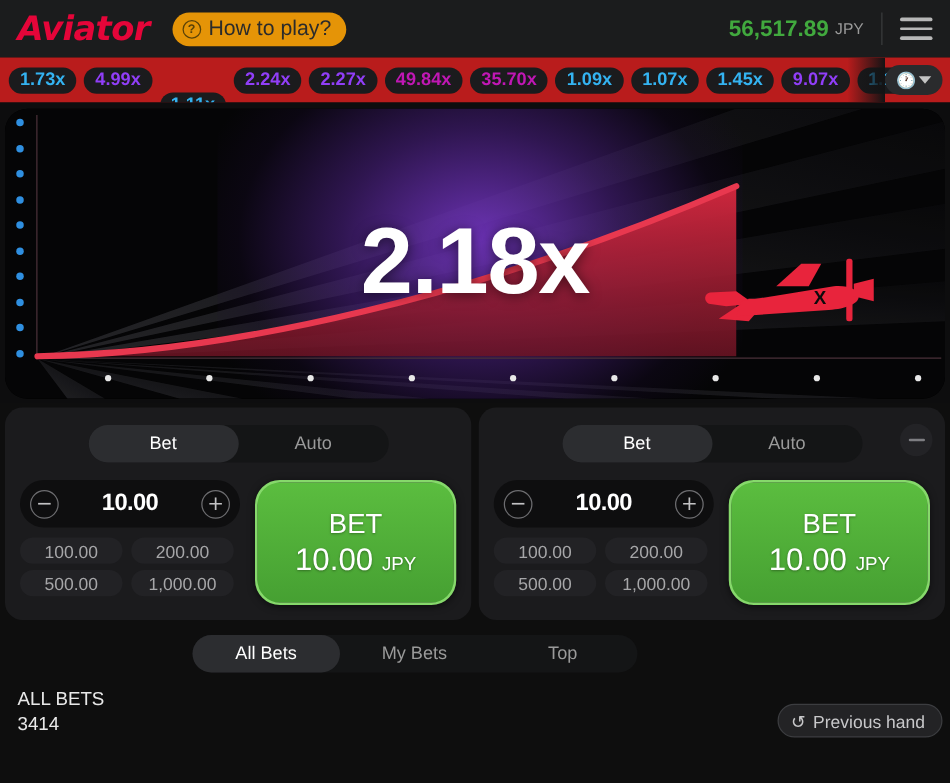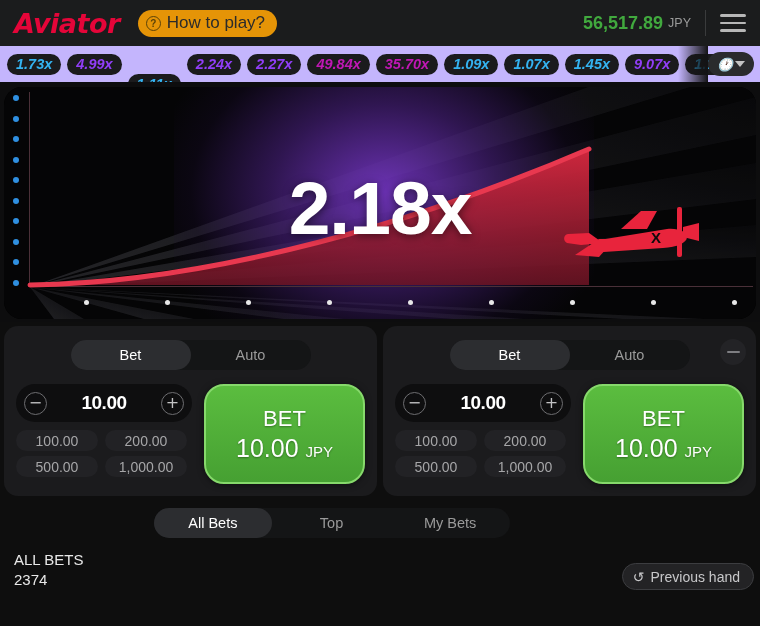--- a/index.html
+++ b/index.html
@@ -49,26 +49,25 @@
   }
   .balance-val { color: #41a93e; font-size: 18px; font-weight: bold; }
   .balance-cur { color: #9a9a9a; font-size: 12.5px; margin-left: 5px; }
   .divider-v { width: 1px; height: 26px; background: #3a3b3c; margin: 0 14px; }
   .burger { width: 26px; display: flex; flex-direction: column; gap: 5px; cursor: pointer; }
   .burger span { height: 2.5px; background: #b7b7b7; border-radius: 2px; display: block; }
 
   
   .history {
     height: 36px; width: 760px;
-    background: #c4b5fd;
+    background: #b91c1c;
     display: flex; align-items: center;
     padding: 0 4px;
     position: relative;
     overflow: hidden;
-    font-style: italic;
   }
   .mult-pill {
     background: #1b1b1d;
     border-radius: 11px;
     height: 21px;
     padding: 0 9px;
     display: flex; align-items: center;
     font-size: 14.5px; font-weight: bold;
     margin: 0 3px;
     white-space: nowrap;
@@ -406,26 +405,26 @@
           <div class="t1">BET</div>
           <div class="t2"><span>10.00</span> <small>JPY</small></div>
         </div>
       </div>
     </div>
   </div>
 
 <div class="bottom">
   <div class="tabs" id="bottom-tabs">
       <div class="tab active">All Bets</div>
+      <div class="tab">My Bets</div>
       <div class="tab">Top</div>
-      <div class="tab">My Bets</div>
     </div>
   <div class="footer">
     <div>
       <div class="allbets-label">ALL BETS</div>
-      <div class="allbets-count">2374</div>
+      <div class="allbets-count">3414</div>
     </div>
     <div class="prev-hand">
       <span>↺</span>
       <span>Previous hand</span>
     </div>
   </div>
 </div>
 
 </body></html>

